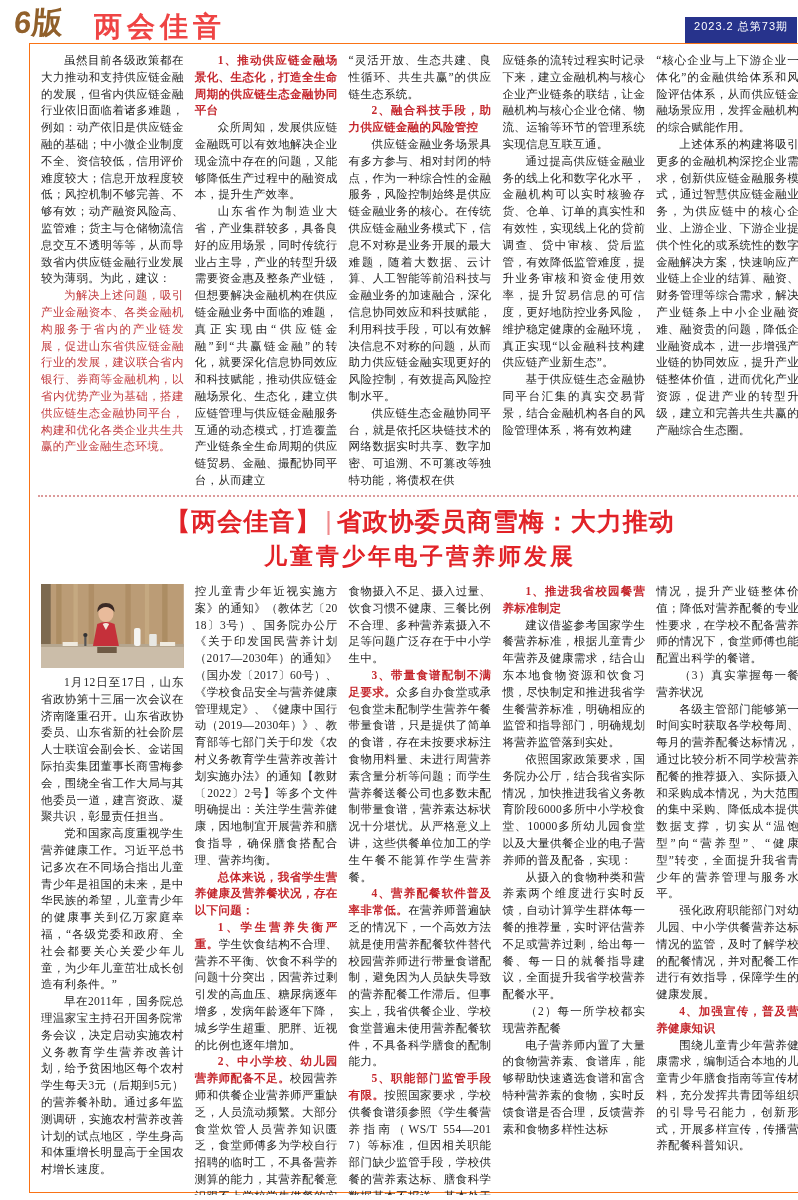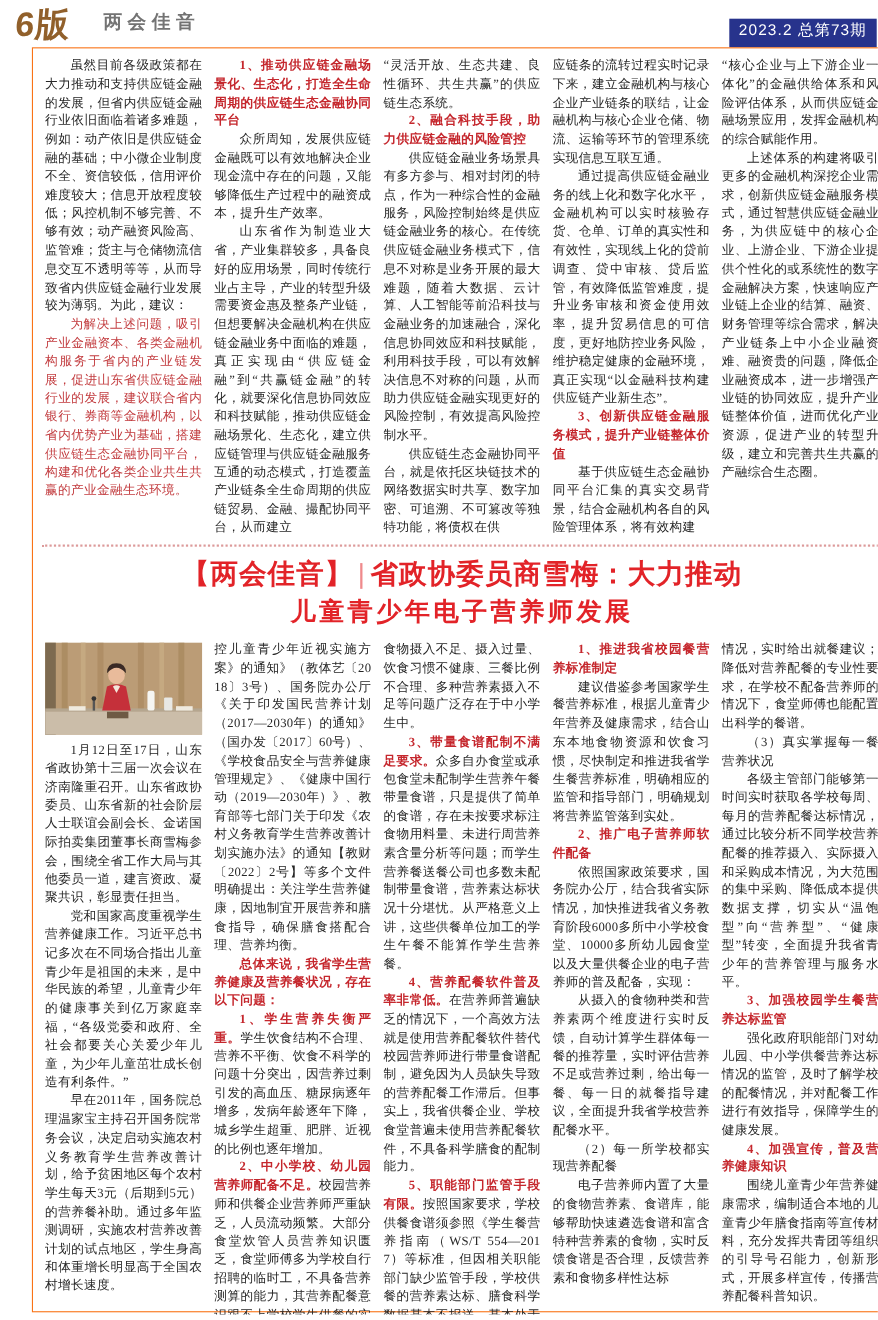--- a/index.html
+++ b/index.html
@@ -6,25 +6,25 @@
   body{
     width:798px;height:1200px;background:#ffffff;position:relative;overflow:hidden;
     font-family:"Liberation Serif","DejaVu Serif",serif;
   }
   .masthead{position:absolute;left:0;top:0;width:798px;height:42px;background:#fff;}
   .pageno{
     position:absolute;left:14px;top:2px;font-size:31px;font-weight:bold;color:#91602b;
     font-family:"Liberation Sans","DejaVu Sans",sans-serif;transform:skewX(-5deg);letter-spacing:1px;
   }
   .secname{
-    position:absolute;left:94px;top:8px;font-size:17px;font-weight:bold;color:#737373;
+    position:absolute;left:94px;top:8px;font-size:28px;font-weight:bold;color:#ef4444;
     font-family:"Liberation Sans","DejaVu Sans",sans-serif;letter-spacing:5px;
   }
   .badge{
-    position:absolute;right:1px;top:17px;background:#27338c;color:#ffffff;font-size:14px;
+    position:absolute;right:1px;top:17px;background:#27338c;color:#ffffff;font-size:11px;
     padding:2px 9px 14px;font-family:"Liberation Sans","DejaVu Sans",sans-serif;letter-spacing:1px;
   }
   .contentbox{
     position:absolute;left:29px;top:43px;width:782px;height:1150px;
     border:1px solid #f97316;box-sizing:border-box;background:#fff;
   }
   .cols{display:flex;gap:11px;padding:8px 11px 0;}
   .col{flex:1 1 0;min-width:0;}
   .para{margin:0;text-indent:2em;text-align:justify;font-size:11.5px;line-height:16.8px;
         color:#262626;letter-spacing:0.3px;word-break:break-all;}
@@ -65,21 +65,20 @@
       </div>
       <div class="col">
         <p class="para noind"><span class="ink">“灵活开放、生态共建、良性循环、共生共赢”的供应链生态系统。</span></p>
         <p class="para"><span class="redb">2、融合科技手段，助力供应链金融的风险管控</span></p>
         <p class="para"><span class="ink">供应链金融业务场景具有多方参与、相对封闭的特点，作为一种综合性的金融服务，风险控制始终是供应链金融业务的核心。在传统供应链金融业务模式下，信息不对称是业务开展的最大难题，随着大数据、云计算、人工智能等前沿科技与金融业务的加速融合，深化信息协同效应和科技赋能，利用科技手段，可以有效解决信息不对称的问题，从而助力供应链金融实现更好的风险控制，有效提高风险控制水平。</span></p>
         <p class="para"><span class="ink">供应链生态金融协同平台，就是依托区块链技术的网络数据实时共享、数字加密、可追溯、不可篡改等独特功能，将债权在供</span></p>
       </div>
       <div class="col">
         <p class="para noind"><span class="ink">应链条的流转过程实时记录下来，建立金融机构与核心企业产业链条的联结，让金融机构与核心企业仓储、物流、运输等环节的管理系统实现信息互联互通。</span></p>
         <p class="para"><span class="ink">通过提高供应链金融业务的线上化和数字化水平，金融机构可以实时核验存货、仓单、订单的真实性和有效性，实现线上化的贷前调查、贷中审核、贷后监管，有效降低监管难度，提升业务审核和资金使用效率，提升贸易信息的可信度，更好地防控业务风险，维护稳定健康的金融环境，真正实现“以金融科技构建供应链产业新生态”。</span></p>
-        <p class="para"><span class="redb">3、创新供应链金融服务模式，提升产业链整体价值</span></p>
         <p class="para"><span class="ink">基于供应链生态金融协同平台汇集的真实交易背景，结合金融机构各自的风险管理体系，将有效构建</span></p>
       </div>
       <div class="col">
         <p class="para noind"><span class="ink">“核心企业与上下游企业一体化”的金融供给体系和风险评估体系，从而供应链金融场景应用，发挥金融机构的综合赋能作用。</span></p>
         <p class="para"><span class="ink">上述体系的构建将吸引更多的金融机构深挖企业需求，创新供应链金融服务模式，通过智慧供应链金融业务，为供应链中的核心企业、上游企业、下游企业提供个性化的或系统性的数字金融解决方案，快速响应产业链上企业的结算、融资、财务管理等综合需求，解决产业链条上中小企业融资难、融资贵的问题，降低企业融资成本，进一步增强产业链的协同效应，提升产业链整体价值，进而优化产业资源，促进产业的转型升级，建立和完善共生共赢的产融综合生态圈。</span></p>
       </div>
     </div>
 
   <div class="dotted"></div>
 
@@ -127,29 +126,27 @@
       </div>
       <div class="col">
         <p class="para noind"><span class="ink">食物摄入不足、摄入过量、饮食习惯不健康、三餐比例不合理、多种营养素摄入不足等问题广泛存在于中小学生中。</span></p>
         <p class="para"><span class="redb">3、带量食谱配制不满足要求。</span><span class="ink">众多自办食堂或承包食堂未配制学生营养午餐带量食谱，只是提供了简单的食谱，存在未按要求标注食物用料量、未进行周营养素含量分析等问题；而学生营养餐送餐公司也多数未配制带量食谱，营养素达标状况十分堪忧。从严格意义上讲，这些供餐单位加工的学生午餐不能算作学生营养餐。</span></p>
         <p class="para"><span class="redb">4、营养配餐软件普及率非常低。</span><span class="ink">在营养师普遍缺乏的情况下，一个高效方法就是使用营养配餐软件替代校园营养师进行带量食谱配制，避免因为人员缺失导致的营养配餐工作滞后。但事实上，我省供餐企业、学校食堂普遍未使用营养配餐软件，不具备科学膳食的配制能力。</span></p>
         <p class="para"><span class="redb">5、职能部门监管手段有限。</span><span class="ink">按照国家要求，学校供餐食谱须参照《学生餐营养指南（WS/T 554—2017）等标准，但因相关职能部门缺少监管手段，学校供餐的营养素达标、膳食科学数据基本不报送，基本处于无监管状况。</span></p>
       </div>
       <div class="col">
         <p class="para"><span class="redb">1、推进我省校园餐营养标准制定</span></p>
         <p class="para"><span class="ink">建议借鉴参考国家学生餐营养标准，根据儿童青少年营养及健康需求，结合山东本地食物资源和饮食习惯，尽快制定和推进我省学生餐营养标准，明确相应的监管和指导部门，明确规划将营养监管落到实处。</span></p>
-        <p class="para"><span class="redb">2、推广电子营养师软件配备</span></p>
         <p class="para"><span class="ink">依照国家政策要求，国务院办公厅，结合我省实际情况，加快推进我省义务教育阶段6000多所中小学校食堂、10000多所幼儿园食堂以及大量供餐企业的电子营养师的普及配备，实现：</span></p>
         <p class="para"><span class="ink">从摄入的食物种类和营养素两个维度进行实时反馈，自动计算学生群体每一餐的推荐量，实时评估营养不足或营养过剩，给出每一餐、每一日的就餐指导建议，全面提升我省学校营养配餐水平。</span></p>
         <p class="para"><span class="ink">（2）每一所学校都实现营养配餐</span></p>
         <p class="para"><span class="ink">电子营养师内置了大量的食物营养素、食谱库，能够帮助快速遴选食谱和富含特种营养素的食物，实时反馈食谱是否合理，反馈营养素和食物多样性达标</span></p>
       </div>
       <div class="col">
-        <p class="para noind"><span class="ink">情况，实时给出就餐建议；降低对营养配餐的专业性要求，在学校不配备营养师的情况下，食堂师傅也能配置出科学的餐谱。</span></p>
+        <p class="para noind"><span class="ink">情况，提升产业链整体价值；降低对营养配餐的专业性要求，在学校不配备营养师的情况下，食堂师傅也能配置出科学的餐谱。</span></p>
         <p class="para"><span class="ink">（3）真实掌握每一餐营养状况</span></p>
         <p class="para"><span class="ink">各级主管部门能够第一时间实时获取各学校每周、每月的营养配餐达标情况，通过比较分析不同学校营养配餐的推荐摄入、实际摄入和采购成本情况，为大范围的集中采购、降低成本提供数据支撑，切实从“温饱型”向“营养型”、“健康型”转变，全面提升我省青少年的营养管理与服务水平。</span></p>
-        <p class="para"><span class="redb">3、加强校园学生餐营养达标监管</span></p>
         <p class="para"><span class="ink">强化政府职能部门对幼儿园、中小学供餐营养达标情况的监管，及时了解学校的配餐情况，并对配餐工作进行有效指导，保障学生的健康发展。</span></p>
         <p class="para"><span class="redb">4、加强宣传，普及营养健康知识</span></p>
         <p class="para"><span class="ink">围绕儿童青少年营养健康需求，编制适合本地的儿童青少年膳食指南等宣传材料，充分发挥共青团等组织的引导号召能力，创新形式，开展多样宣传，传播营养配餐科普知识。</span></p>
       </div>
     </div>
 </div>
 
 </body></html>

